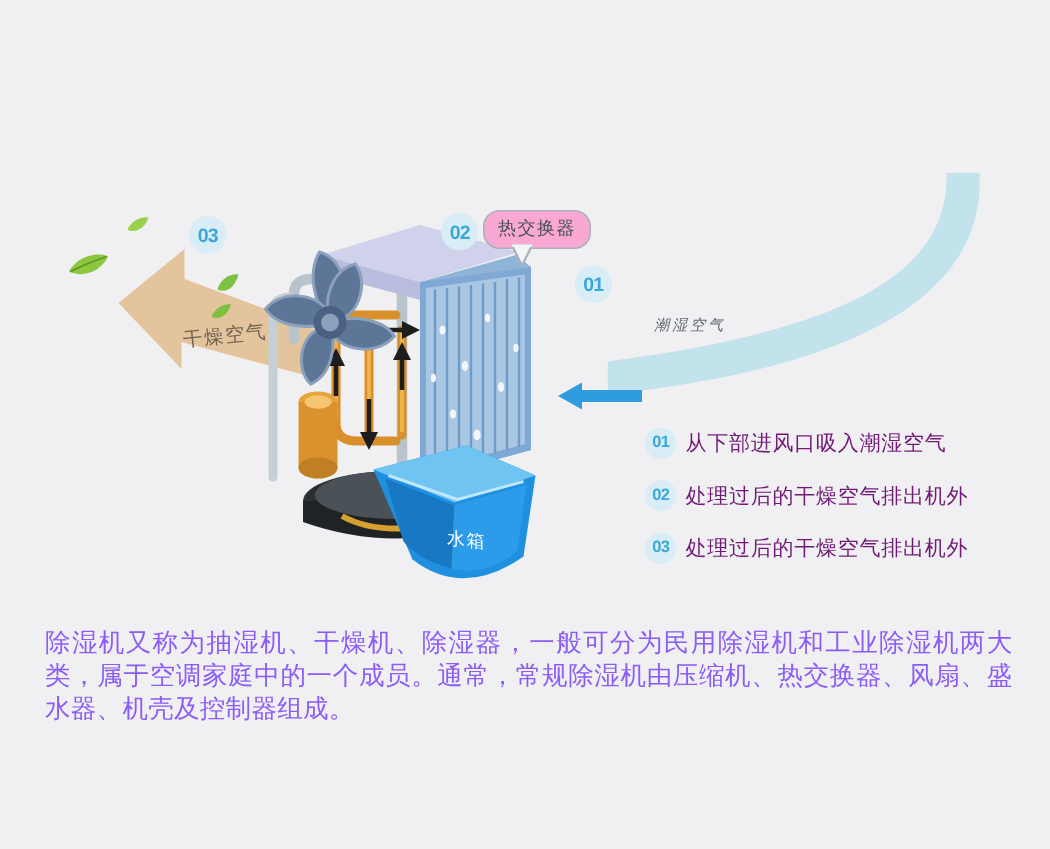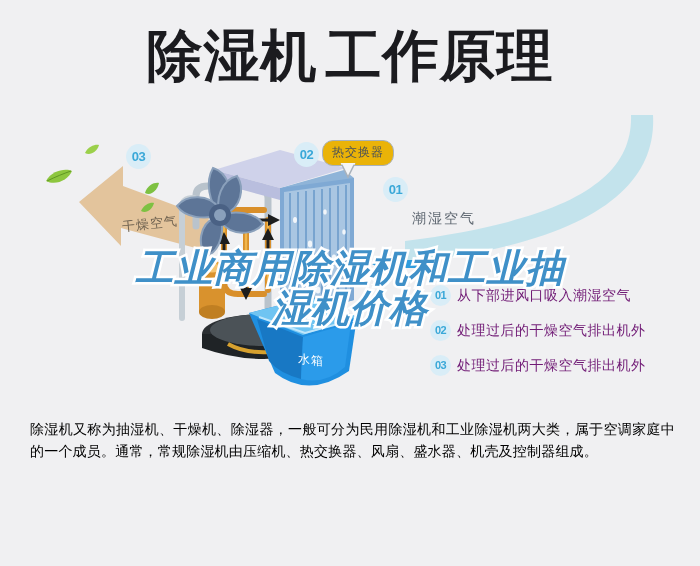--- a/index.html
+++ b/index.html
@@ -84,45 +84,46 @@
   .badge-02 { left: 294px; top: 22px; }
   .badge-01 { left: 383px; top: 57px; }
 
   
   .callout {
     position: absolute;
     left: 322px; top: 20px;
     padding: 3px 9px 4px 9px;
     border: 1.5px solid #a9b2bb;
     border-radius: 11px;
-    background: #eab308;
+    background: #f9a8d4;
     font-size: 12px;
     color: #4a5158;
     letter-spacing: 1px;
     white-space: nowrap;
   }
   .callout-tail {
     position: absolute;
     left: 340px; top: 43px;
     width: 16px; height: 16px;
   }
 
   
   .humid-band {
     position: absolute;
     left: 405px; top: -5px;
     width: 270px; height: 165px;
   }
   .humid-label {
     position: absolute;
-    left: 412px; top: 90px;
-    font-size: 14px;
+    left: 436px; top: 90px;
+    font-size: 10px;
     color: #5d6670;
     letter-spacing: 2px;
     white-space: nowrap;
+    font-style: italic;
   }
   .humid-arrow {
     position: absolute;
     left: 372px; top: 135px;
     width: 56px; height: 18px;
   }
 
   
   .machine { position: absolute; left: 168px; top: 28px; width: 245px; height: 240px; }
   .machine svg { display: block; }
@@ -195,35 +196,32 @@
   }
 
   
   .copy {
     position: absolute;
     left: 30px; top: 418px;
     width: 645px;
   }
   .copy p {
     margin: 0 0 16px 0;
-    font-size: 14px;
+    font-size: 17px;
     line-height: 22px;
-    color: #000000;
+    color: #8b5cf6;
     letter-spacing: 0.2px;
     text-align: justify;
   }
 </style>
 </head>
 <body>
 
 <div class="page">
 
-  <div class="title-wrap">
-    <span class="title"><span>除湿机</span><span class="t-part2">工作原理</span></span>
-  </div>
 
   <div class="stage">
 
     <div class="dry-arrow">
       <svg width="135" height="95" viewBox="0 0 135 95">
         <path d="M4 44 L48 8 L48 28 L134 60 L128 92 L46 70 L46 88 Z" fill="#e3c49c"></path>
       </svg>
     </div>
     <div class="dry-air-label">干燥空气</div>
     <div class="badge badge-03-left">03</div>
@@ -373,22 +371,18 @@
         <div class="step-text">处理过后的干燥空气排出机外</div>
       </div>
       <div class="step-row">
         <div class="step-badge">03</div>
         <div class="step-text">处理过后的干燥空气排出机外</div>
       </div>
     </div>
 
   </div>
 
-  <div class="overlay">
-    <span class="overlay-line">工业商用除湿机和工业抽</span>
-    <span class="overlay-line">湿机价格</span>
-  </div>
 
   <div class="copy">
     <p>除湿机又称为抽湿机、干燥机、除湿器，一般可分为民用除湿机和工业除湿机两大类，属于空调家庭中的一个成员。通常，常规除湿机由压缩机、热交换器、风扇、盛水器、机壳及控制器组成。</p>
   </div>
 
 </div>
 
 </body></html>

